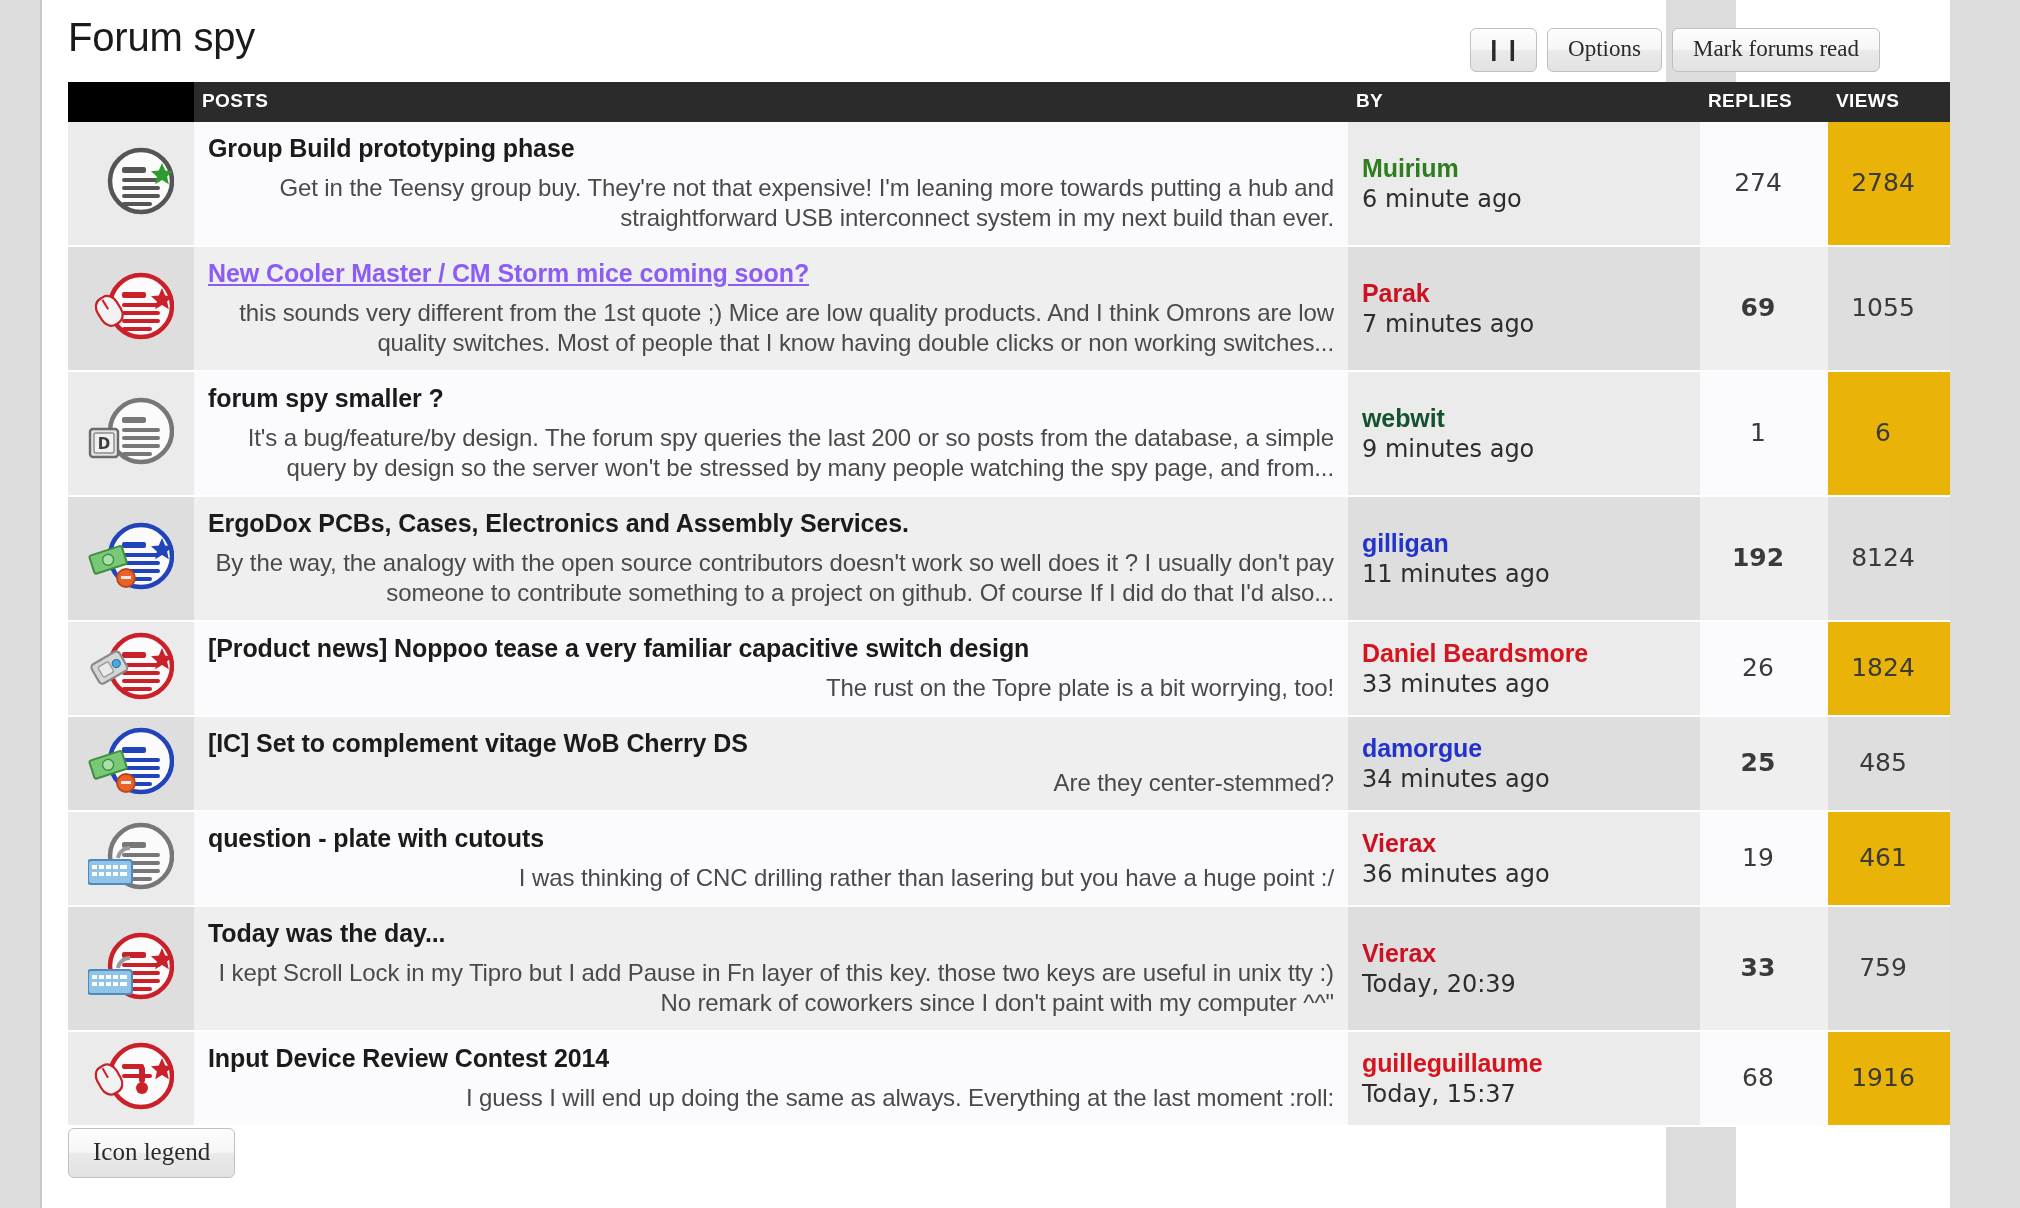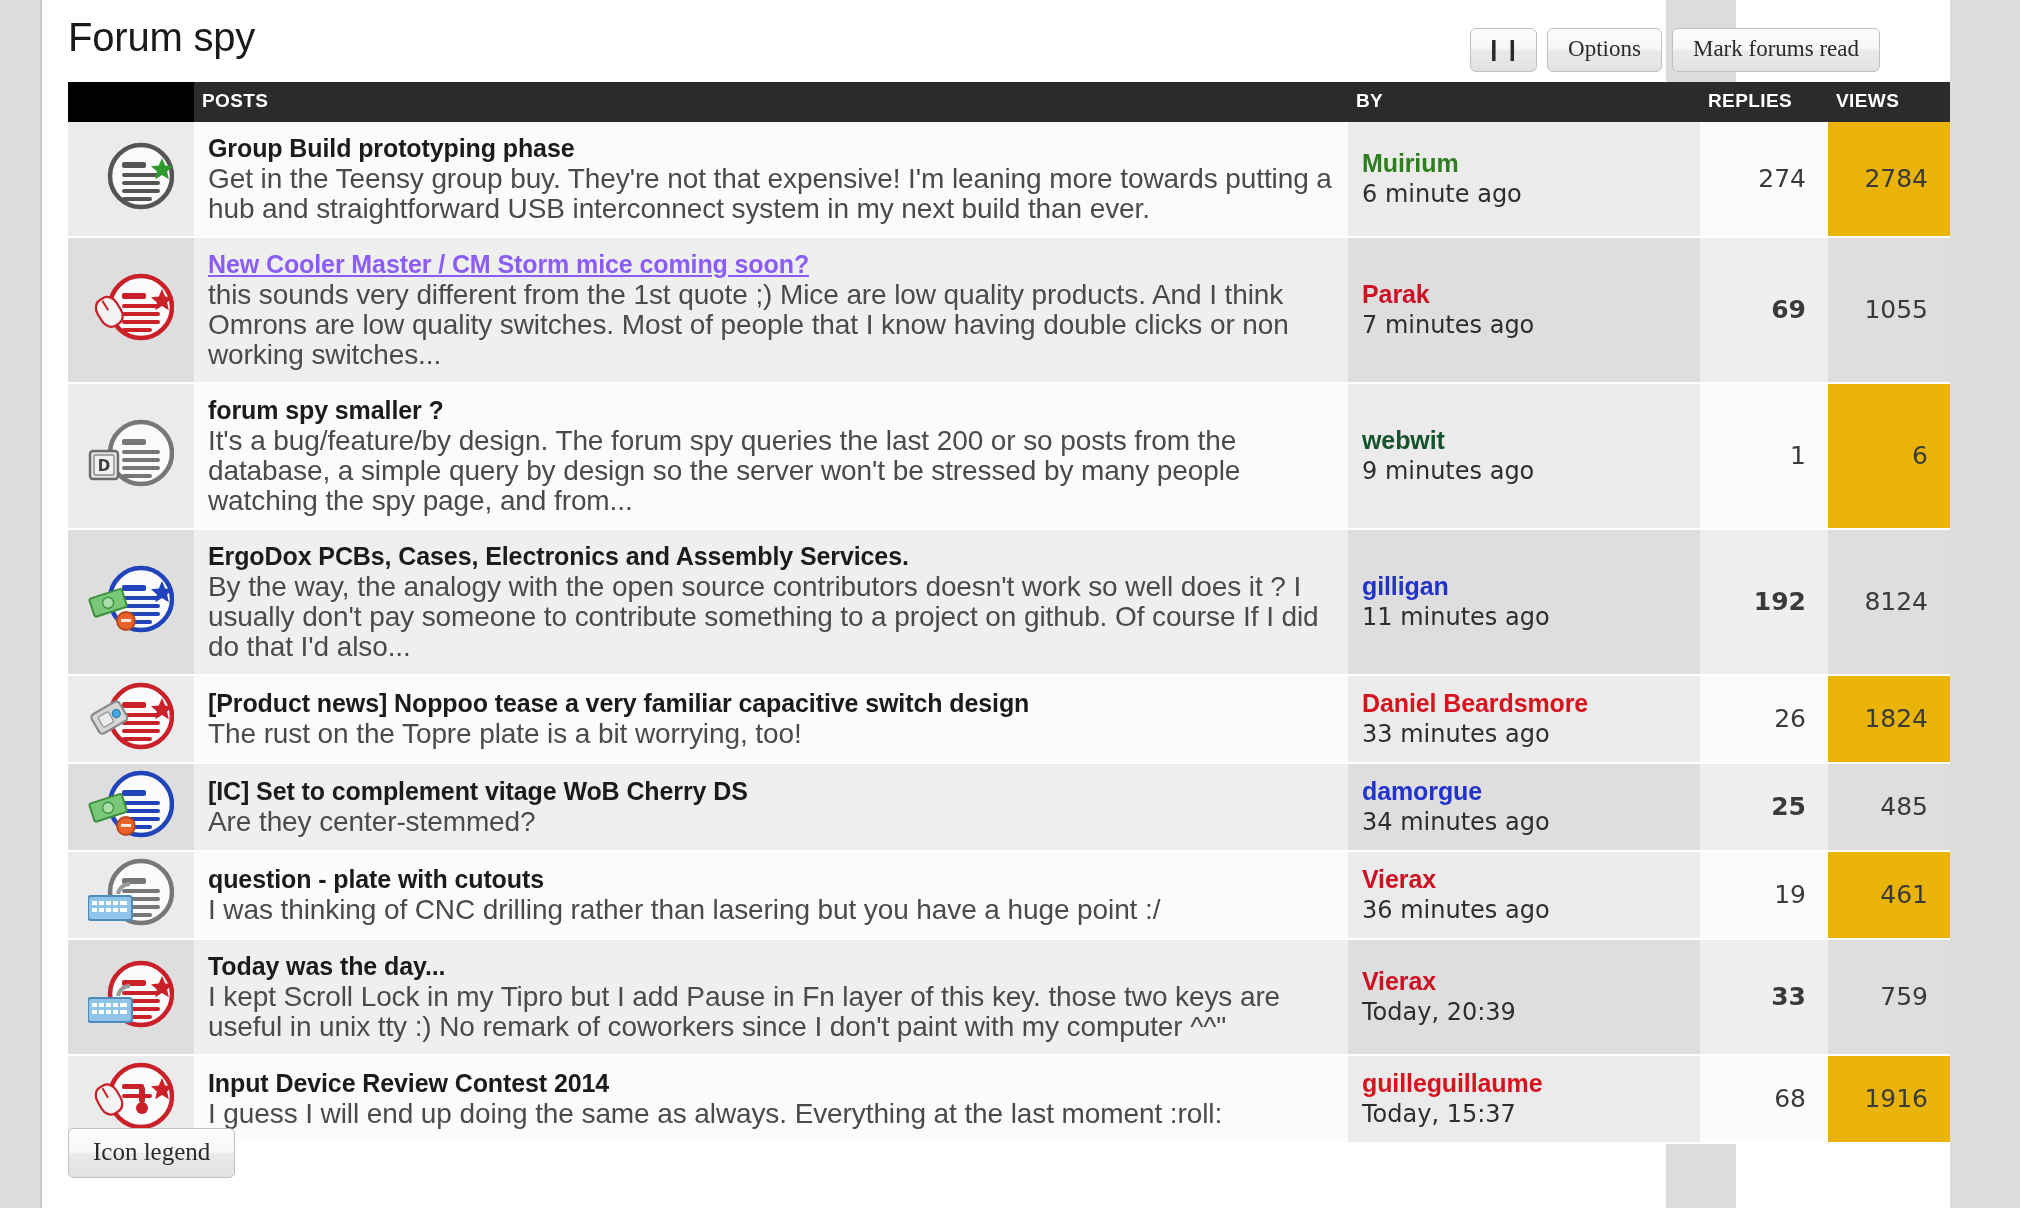--- a/index.html
+++ b/index.html
@@ -128,21 +128,21 @@
     padding: 0;
   }
   td.td-posts {
     padding: 10px 14px 12px 14px;
   }
   td.td-by {
     padding: 10px 28px 12px 14px;
     white-space: nowrap;
   }
   td.td-rep, td.td-view {
-    text-align: right;
+    text-align: center;
     padding: 10px 22px 12px 10px;
     font-size: 25px;
     color: #3a3a3a;
     font-family: "DejaVu Sans", sans-serif;
     white-space: nowrap;
     margin-top: 8px;
   }
 
   .post-title {
     font-size: 25px;
@@ -151,25 +151,26 @@
     line-height: 32px;
     letter-spacing: -0.1px;
     display: inline-block;
     text-decoration: none;
   }
   .post-title.unread {
     color: #8b5cf6;
     text-decoration: underline;
   }
   .post-snippet {
-    font-size: 28px;
+    font-size: 24px;
     color: #4a4a4a;
     line-height: 30px;
-    margin-top: 0;
+    margin-top: 9px;
     letter-spacing: -0.1px;
+    text-align: right;
   }
   .by-name {
     font-size: 25px;
     font-weight: bold;
     line-height: 32px;
     display: block;
     letter-spacing: -0.1px;
   }
   .by-time {
     font-size: 24px;

